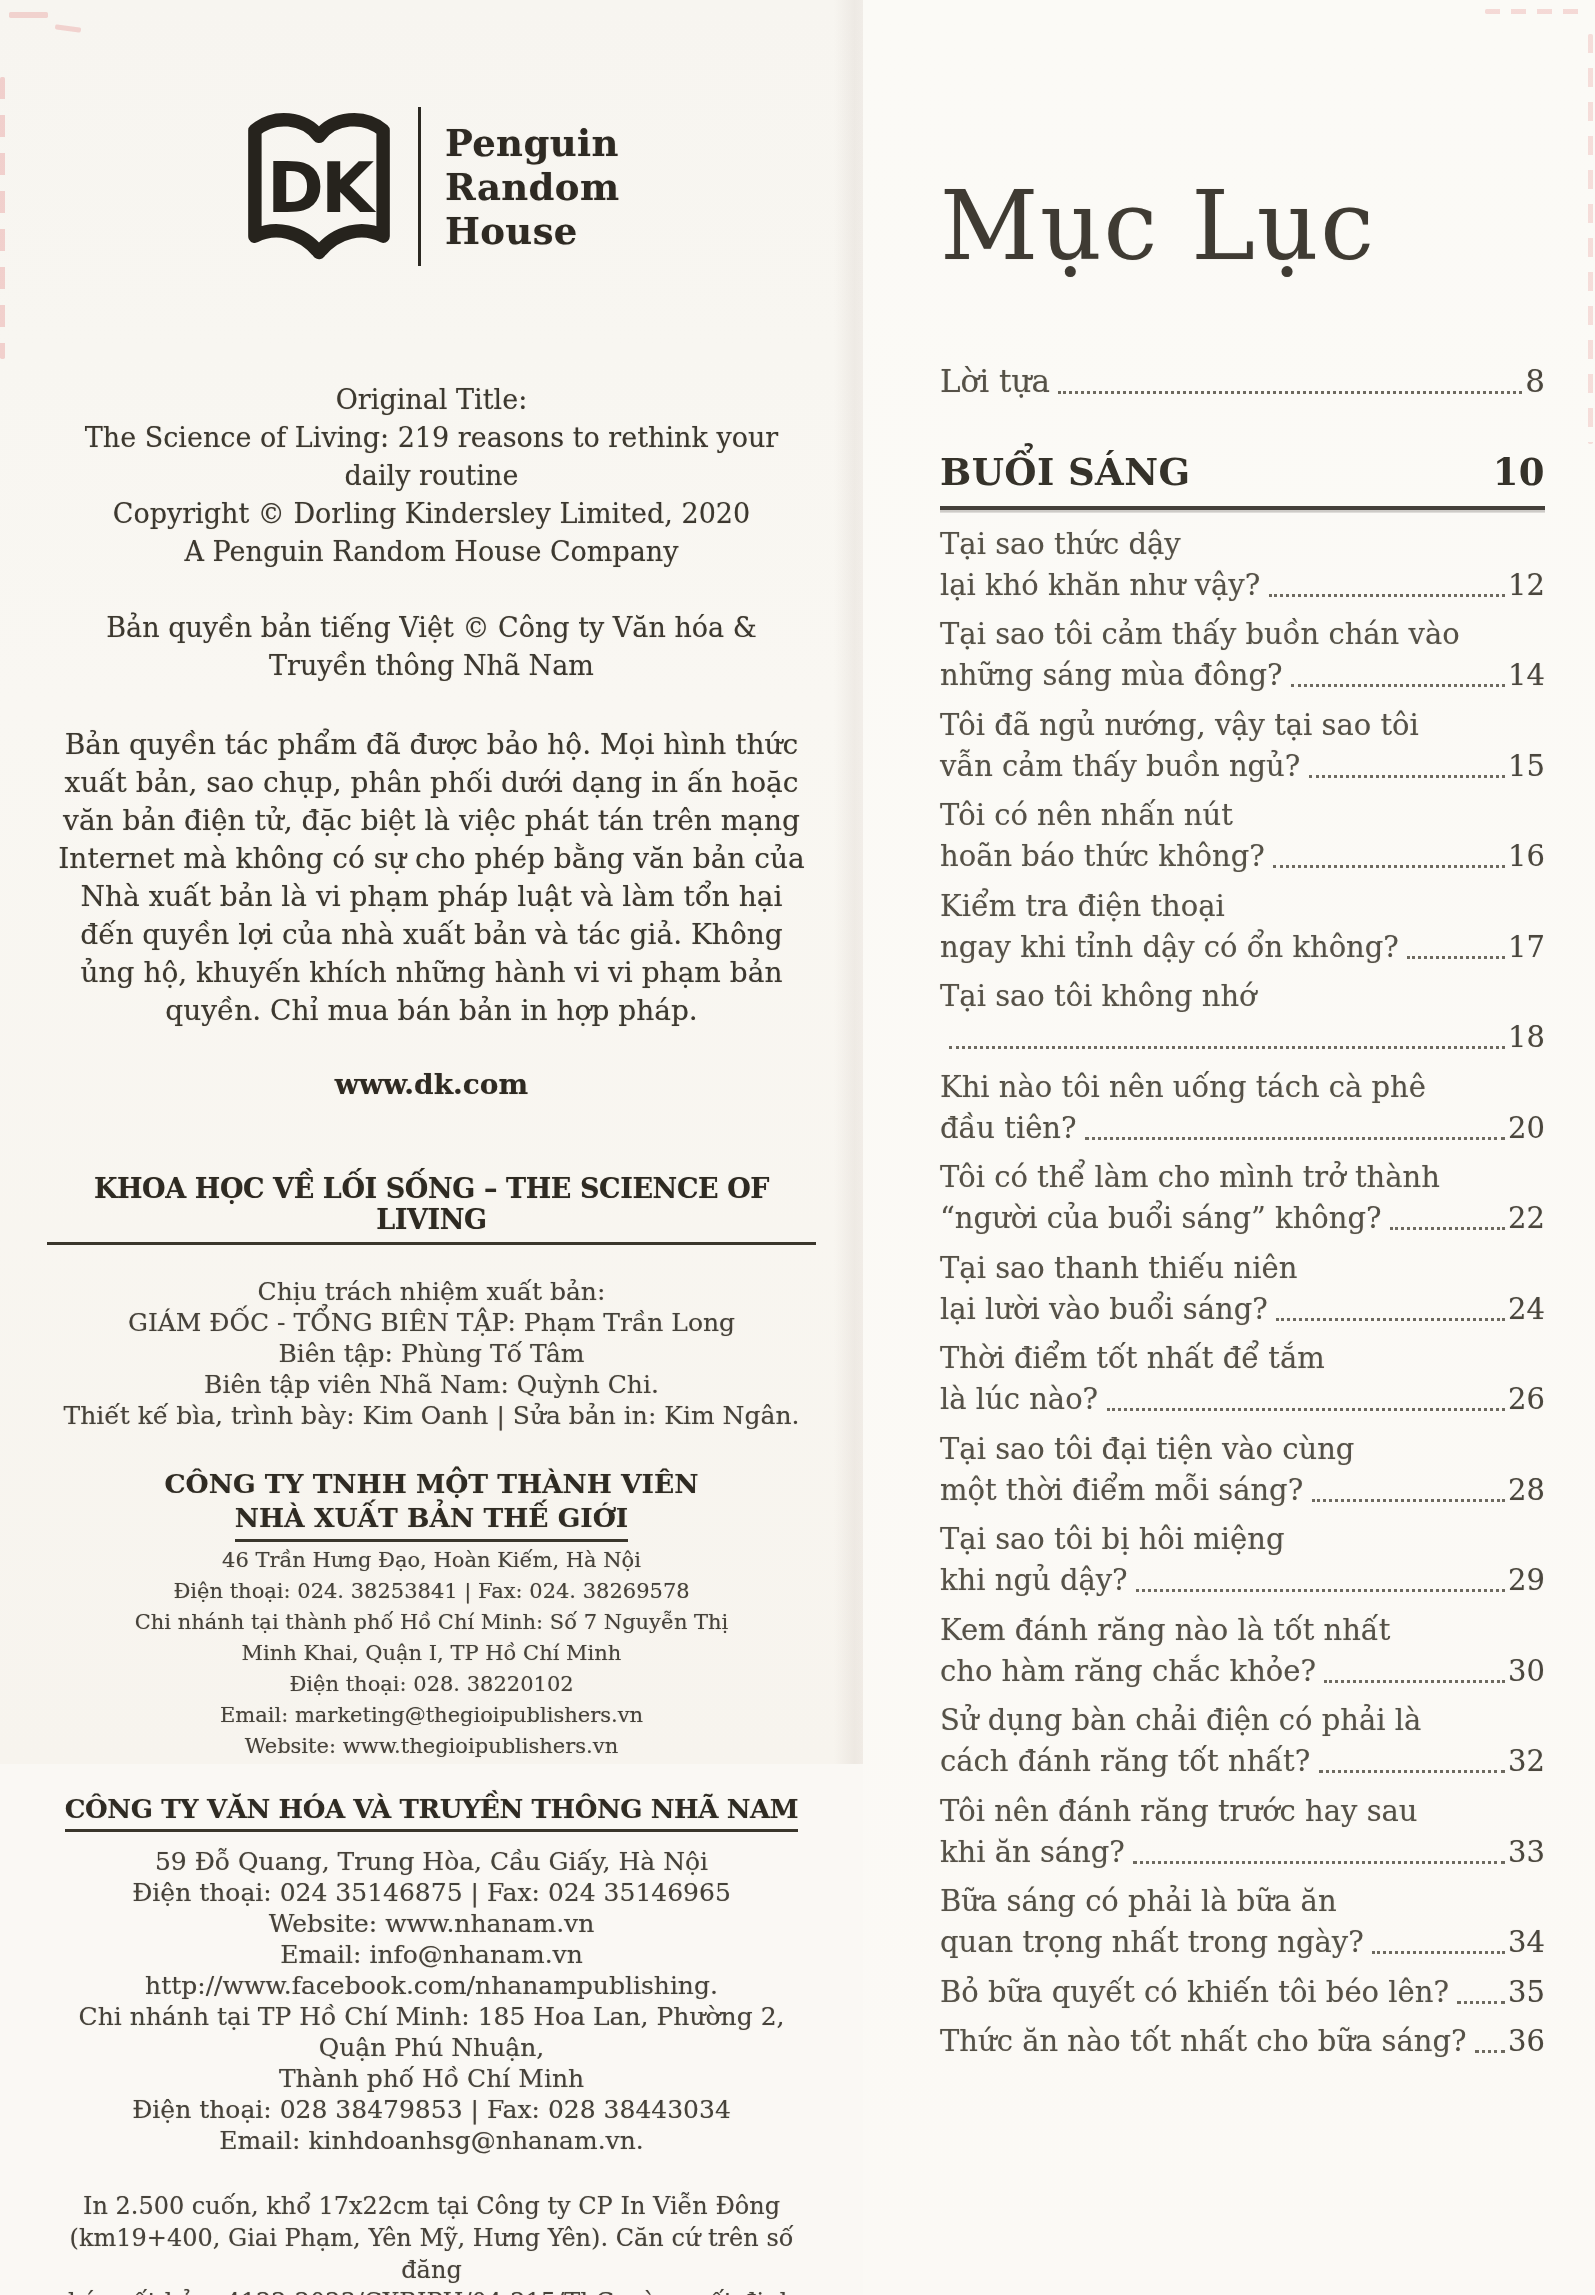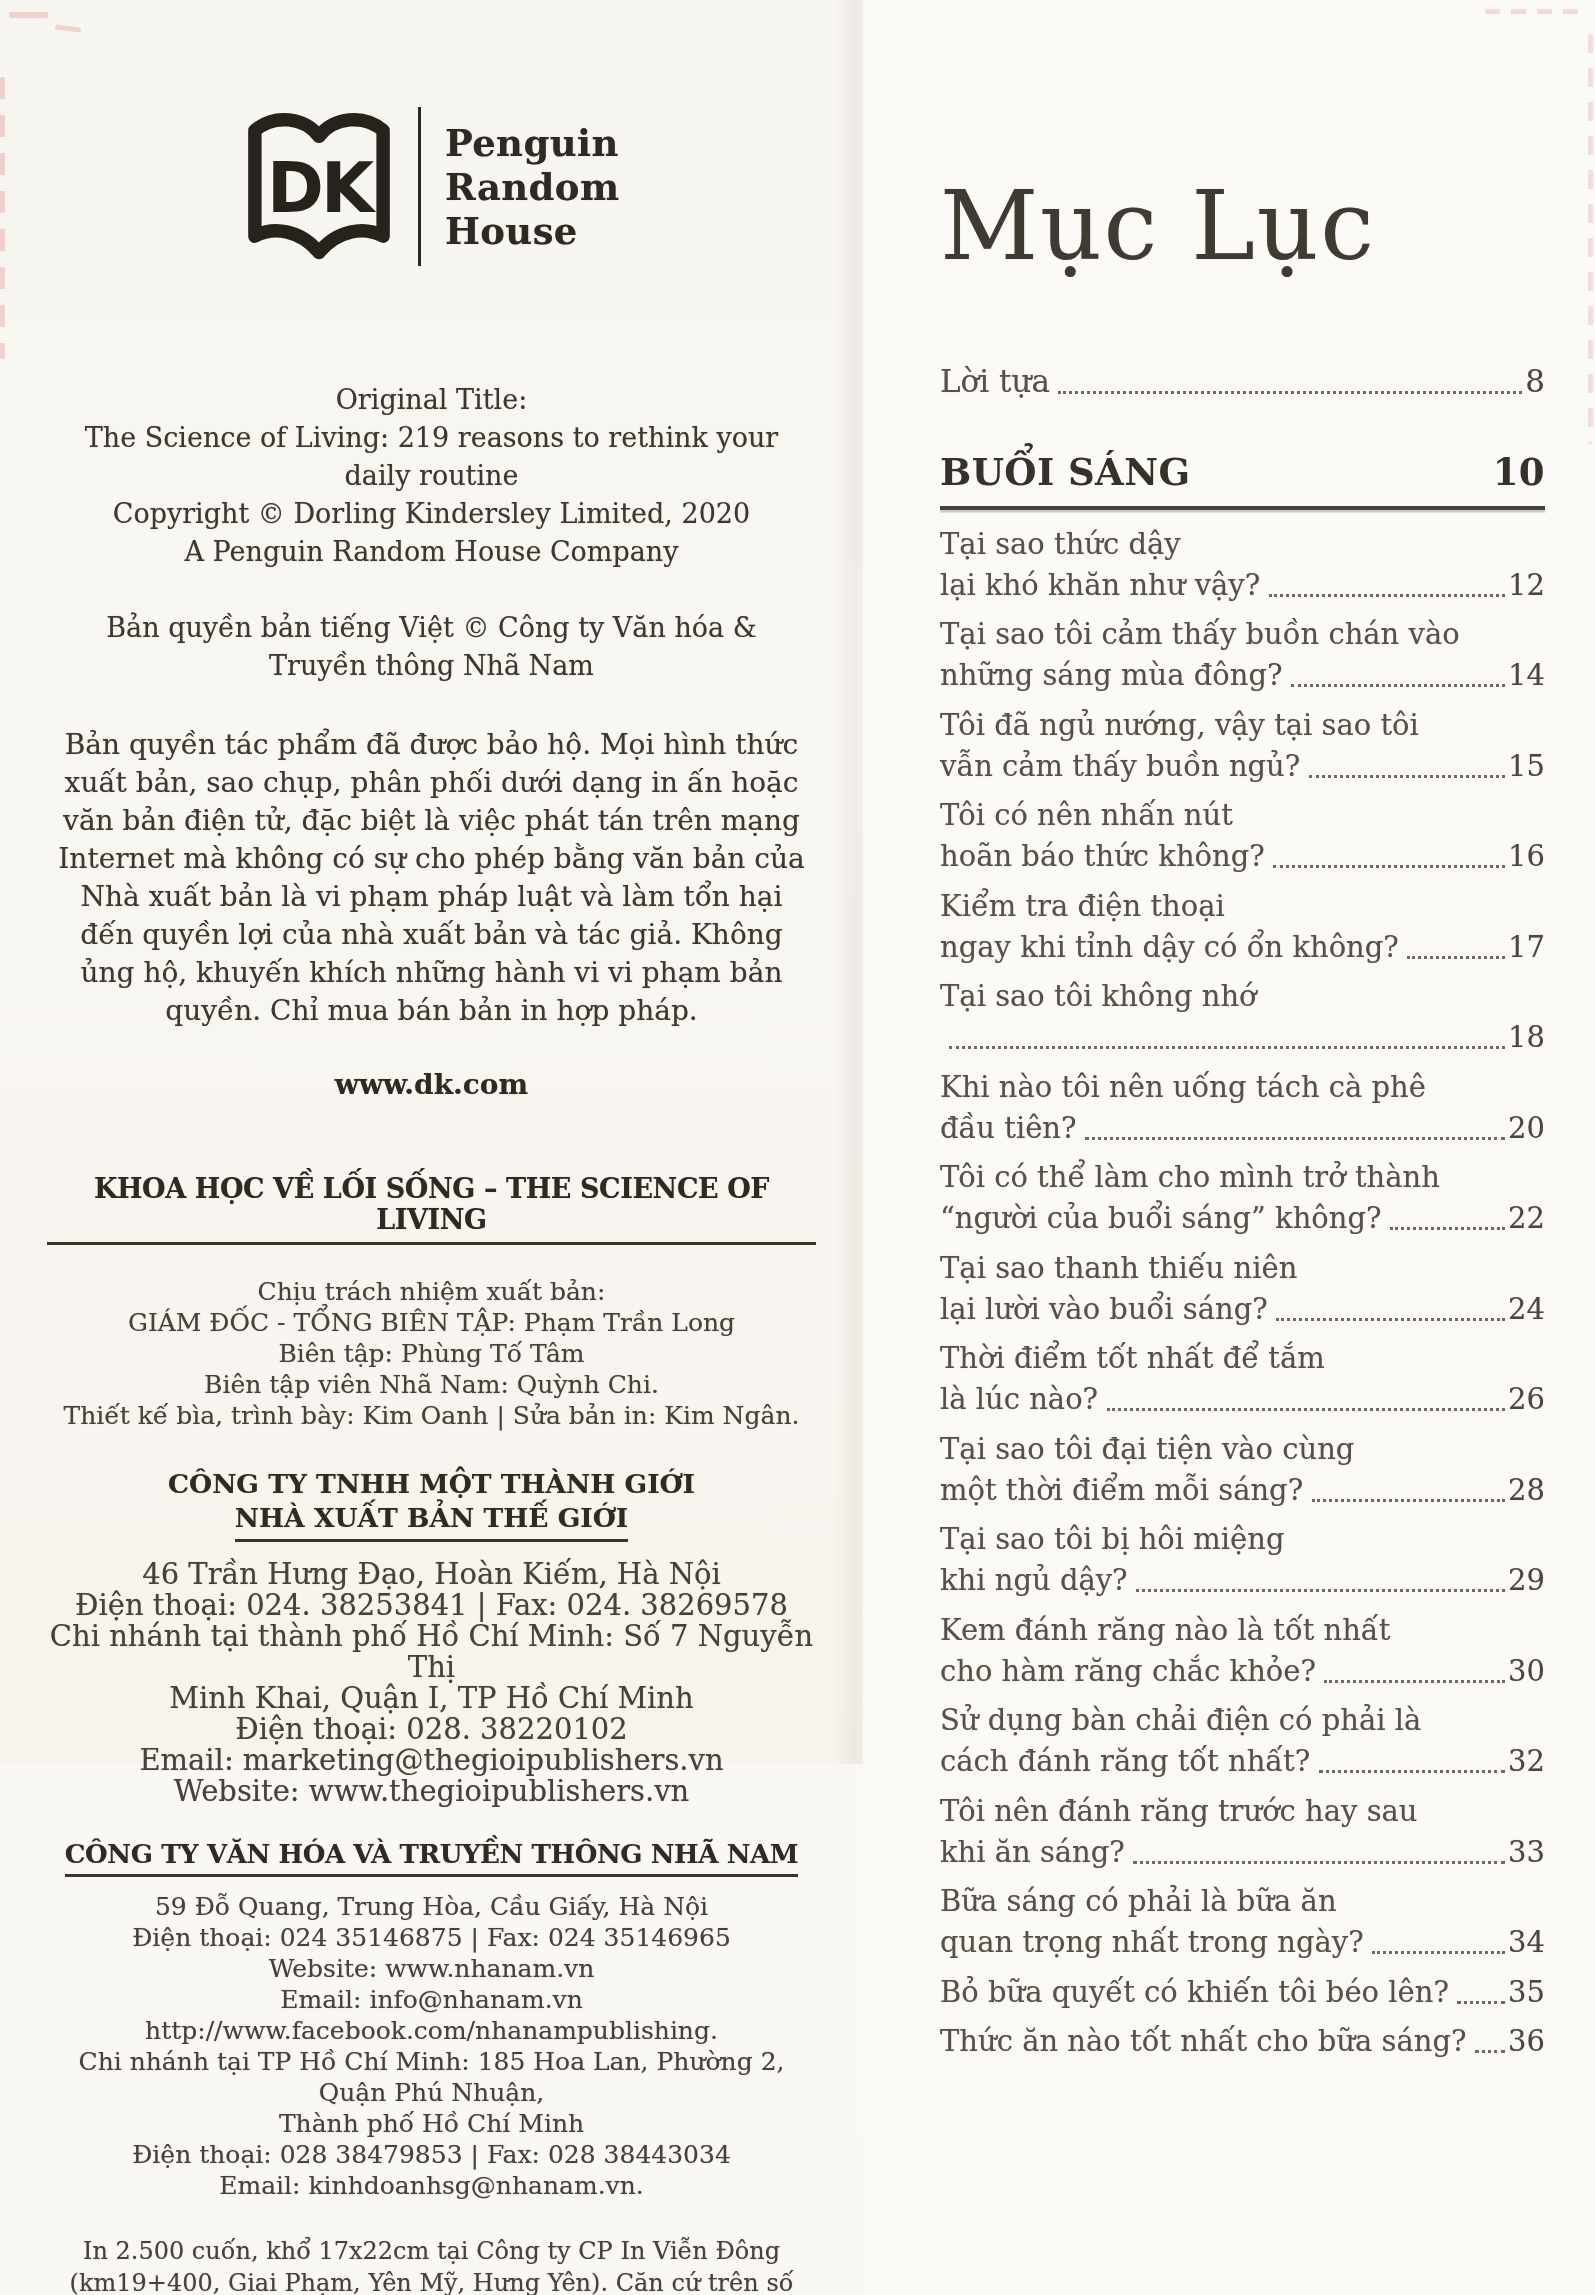--- a/index.html
+++ b/index.html
@@ -37,21 +37,21 @@
   .blk-protect{margin-top:41px;font-size:28px;line-height:38px;}
   .dk-url{margin-top:36px;font-size:28px;line-height:38px;font-weight:bold;color:#2e2a22;}
   .h-book{margin-top:69px;}
   .h-book span{
     display:inline-block;font-size:27px;font-weight:bold;color:#2e2a22;
     border-bottom:3.4px solid #3a362c;padding-bottom:6.8px;letter-spacing:-0.4px;
   }
   .blk-credits{margin-top:31px;font-size:25px;line-height:31px;color:#46423a;}
   .pub1-name{margin-top:36px;font-size:26.5px;line-height:34px;font-weight:bold;color:#2f2b23;}
   .pub1-name .u{display:inline-block;border-bottom:3.4px solid #3a362c;padding-bottom:4.3px;}
-  .blk-addr1{margin-top:17px;font-size:29px;line-height:31px;color:#46423a;}
+  .blk-addr1{margin-top:3px;font-size:21px;line-height:31px;color:#46423a;}
   .h-nhanam{margin-top:32px;}
   .h-nhanam span{
     display:inline-block;font-size:26px;font-weight:bold;color:#2f2b23;
     border-bottom:3.4px solid #3a362c;padding-bottom:5.1px;letter-spacing:-0.4px;
   }
   .blk-addr2{margin-top:13.7px;font-size:25px;line-height:31px;color:#46423a;}
   .blk-print{margin-top:34px;font-size:24px;line-height:32px;color:#46423a;}
 
   
   .right-page{
@@ -122,21 +122,21 @@
 
     <div class="dk-url soft">www.dk.com</div>
 
     <div class="h-book">
       <span class="soft">KHOA HỌC VỀ LỐI SỐNG – THE SCIENCE OF LIVING</span>
     </div>
 
     <div class="blk-credits soft">Chịu trách nhiệm xuất bản:<br>GIÁM ĐỐC - TỔNG BIÊN TẬP: Phạm Trần Long<br>Biên tập: Phùng Tố Tâm<br>Biên tập viên Nhã Nam: Quỳnh Chi.<br>Thiết kế bìa, trình bày: Kim Oanh | Sửa bản in: Kim Ngân.</div>
 
     <div class="pub1-name soft">
-      <span>CÔNG TY TNHH MỘT THÀNH GIỚI</span><br>
+      <span>CÔNG TY TNHH MỘT THÀNH VIÊN</span><br>
       <span class="u">NHÀ XUẤT BẢN THẾ GIỚI</span>
     </div>
 
     <div class="blk-addr1 soft">46 Trần Hưng Đạo, Hoàn Kiếm, Hà Nội<br>Điện thoại: 024. 38253841 | Fax: 024. 38269578<br>Chi nhánh tại thành phố Hồ Chí Minh: Số 7 Nguyễn Thị<br>Minh Khai, Quận I, TP Hồ Chí Minh<br>Điện thoại: 028. 38220102<br>Email: marketing@thegioipublishers.vn<br>Website: www.thegioipublishers.vn</div>
 
     <div class="h-nhanam">
       <span class="soft">CÔNG TY VĂN HÓA VÀ TRUYỀN THÔNG NHÃ NAM</span>
     </div>
 
     <div class="blk-addr2 soft">59 Đỗ Quang, Trung Hòa, Cầu Giấy, Hà Nội<br>Điện thoại: 024 35146875 | Fax: 024 35146965<br>Website: www.nhanam.vn<br>Email: info@nhanam.vn<br>http://www.facebook.com/nhanampublishing.<br>Chi nhánh tại TP Hồ Chí Minh: 185 Hoa Lan, Phường 2,<br>Quận Phú Nhuận,<br>Thành phố Hồ Chí Minh<br>Điện thoại: 028 38479853 | Fax: 028 38443034<br>Email: kinhdoanhsg@nhanam.vn.</div>

